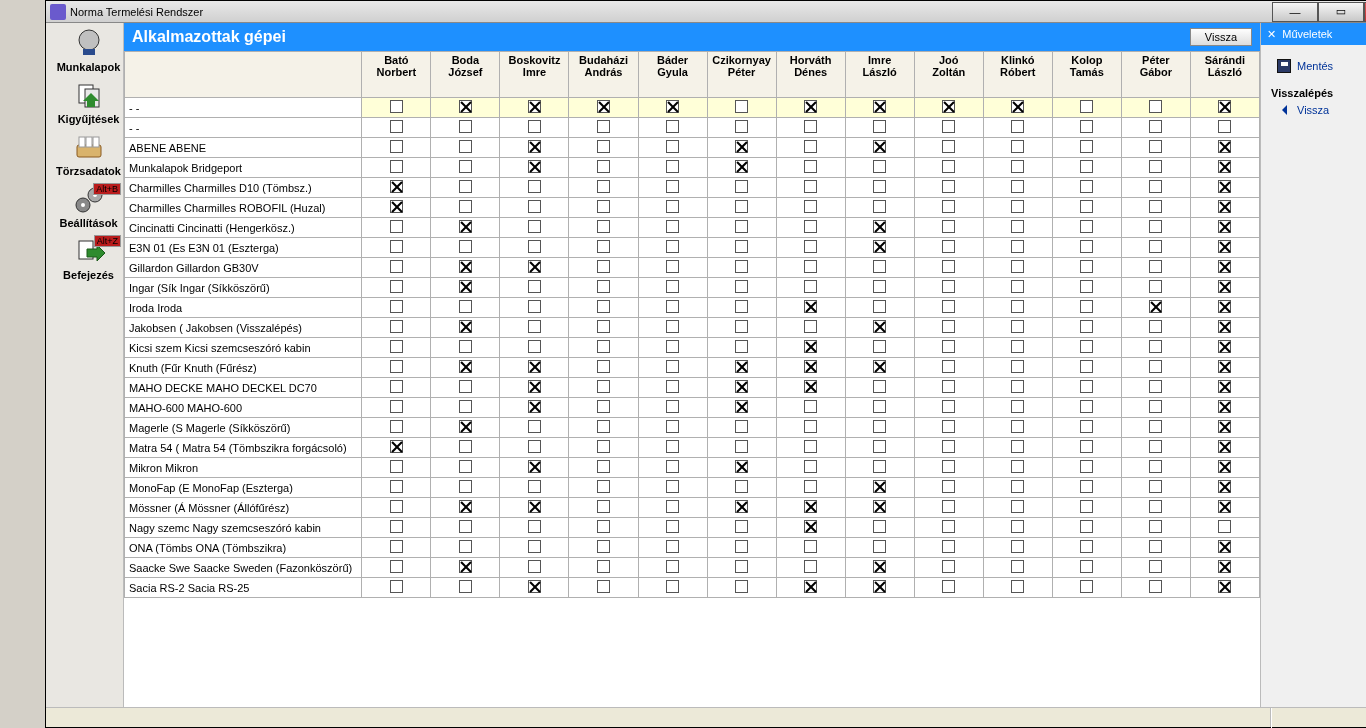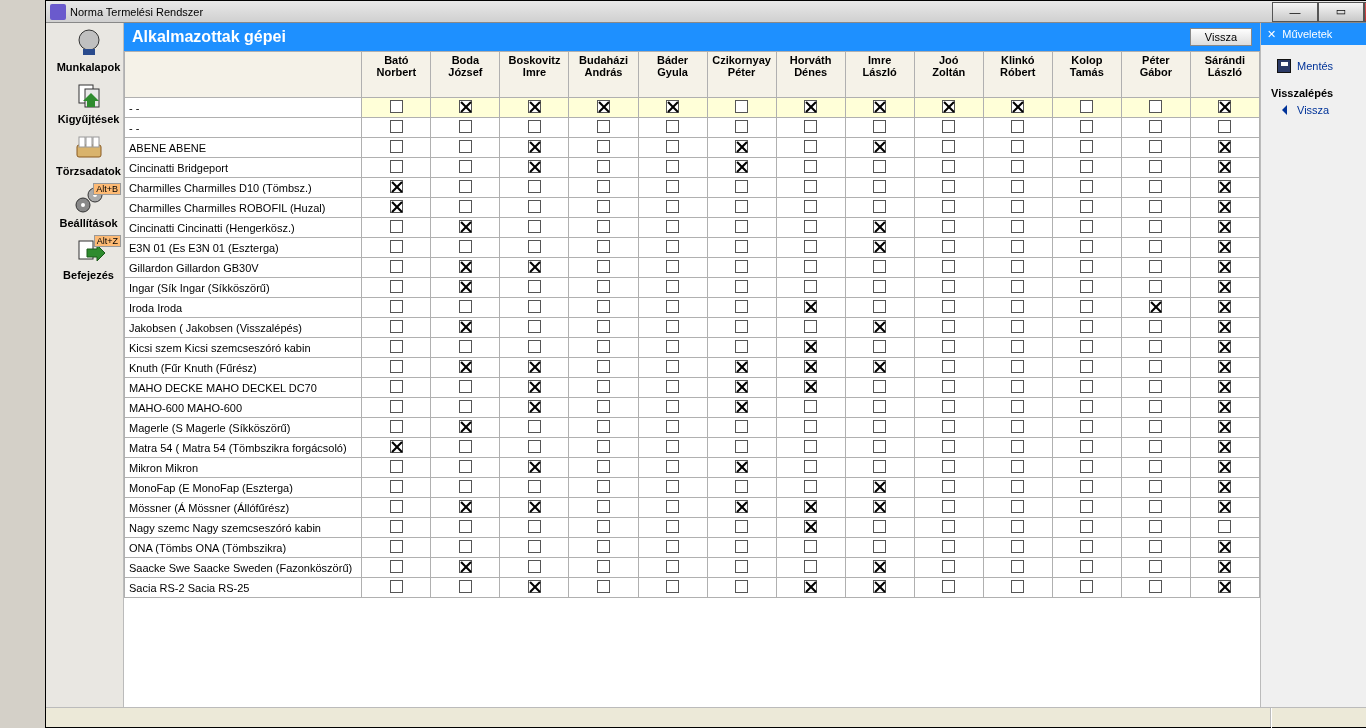--- a/index.html
+++ b/index.html
@@ -12,21 +12,21 @@
 .win-btns { display:flex; gap:0; }
 .win-btn { width:46px;height:20px;border:1px solid #555;background:linear-gradient(#f5f5f5,#c8c8c8);display:flex;align-items:center;justify-content:center;cursor:pointer; }
 .win-btn.close { background:linear-gradient(#e05a5a,#c13030); color:#fff; }
 .win-btn.close .x { color:#fff; }
 
 .body-row { flex:1; display:flex; min-height:0; }
 .left-nav { width:78px; background:#e9e7e2; border-right:1px solid #bbb; display:flex; flex-direction:column; align-items:center; padding-top:4px; }
 .nav-item { width:100%; text-align:center; margin-bottom:6px; cursor:pointer; position:relative;padding-left:8px; }
 .nav-icon { width:32px;height:32px;margin:0 auto 2px; }
 .nav-label { font-weight:bold; }
-.nav-shortcut { position:absolute; right:2px; top:0; font-size:9px; background:#fdba74; border:1px solid #999; padding:0 2px; }
+.nav-shortcut { position:absolute; right:2px; top:0; font-size:9px; background:#b91c1c; border:1px solid #999; padding:0 2px; }
 
 .main-area { flex:1; display:flex; flex-direction:column; min-width:0; }
 .blue-header { height:28px; background:#1e90ff; color:#fff; display:flex; align-items:center; padding:0 8px; }
 .blue-header h1 { font-size:16px; font-weight:bold; flex:1; }
 .btn-vissza { background:linear-gradient(#fefefe,#ddd); border:1px solid #888; padding:2px 14px; cursor:pointer; color:#000; }
 
 .grid-wrap { flex:1; display:flex; min-height:0; position:relative; }
 .grid-scroll { flex:1; overflow-y:scroll; }
 table.grid { border-collapse:collapse; width:100%; table-layout:fixed; }
 table.grid th, table.grid td { border:1px solid #b0b0b0; padding:2px 4px; background:#fff; }
@@ -214,21 +214,21 @@
                   <td class="cell hl"><span class="chk checked"></span></td>
                   <td class="cell"><span class="chk"></span></td>
                   <td class="cell"><span class="chk checked"></span></td>
                   <td class="cell"><span class="chk"></span></td>
                   <td class="cell"><span class="chk"></span></td>
                   <td class="cell"><span class="chk"></span></td>
                   <td class="cell"><span class="chk"></span></td>
                   <td class="cell"><span class="chk checked"></span></td>
                 </tr>
                 <tr class="">
-                  <td class="rowhead">Cincinatti Bridgeport</td>
+                  <td class="rowhead">Munkalapok Bridgeport</td>
                   <td class="cell"><span class="chk"></span></td>
                   <td class="cell"><span class="chk"></span></td>
                   <td class="cell"><span class="chk checked"></span></td>
                   <td class="cell"><span class="chk"></span></td>
                   <td class="cell"><span class="chk"></span></td>
                   <td class="cell hl"><span class="chk checked"></span></td>
                   <td class="cell"><span class="chk"></span></td>
                   <td class="cell"><span class="chk"></span></td>
                   <td class="cell"><span class="chk"></span></td>
                   <td class="cell"><span class="chk"></span></td>

